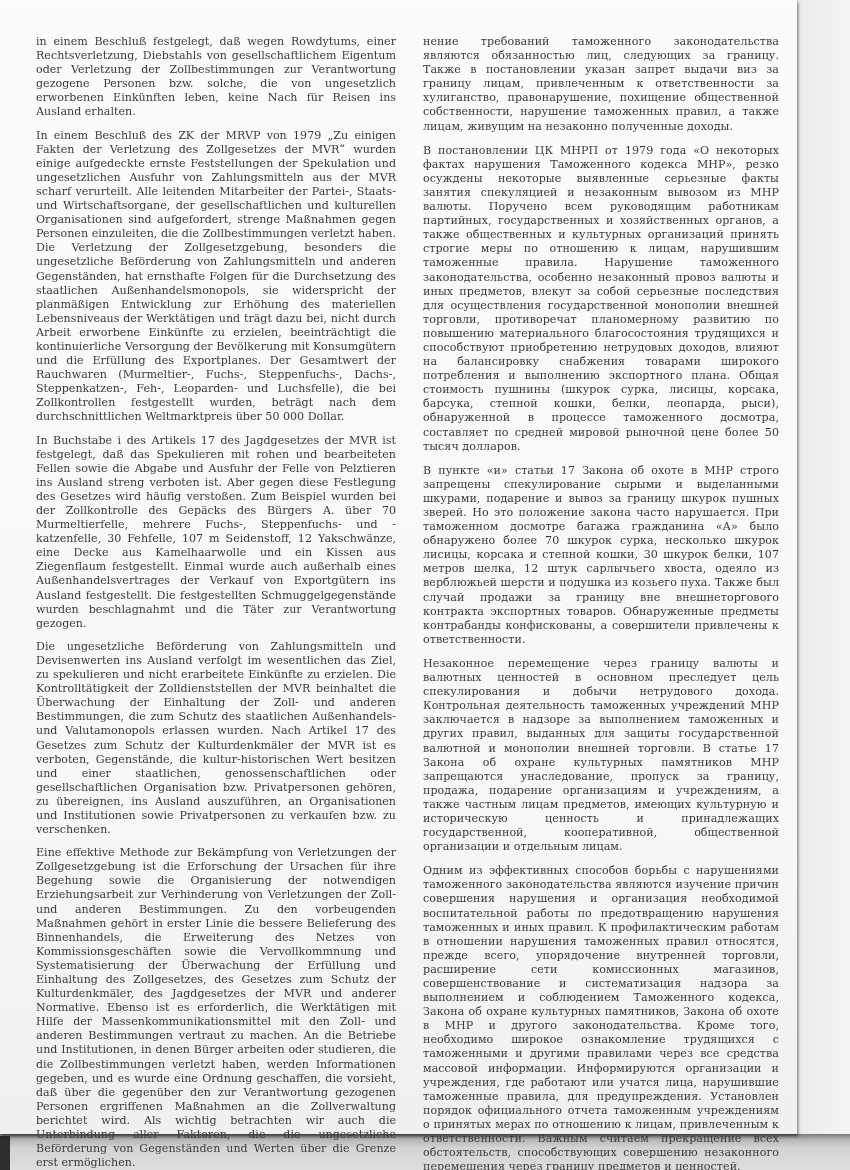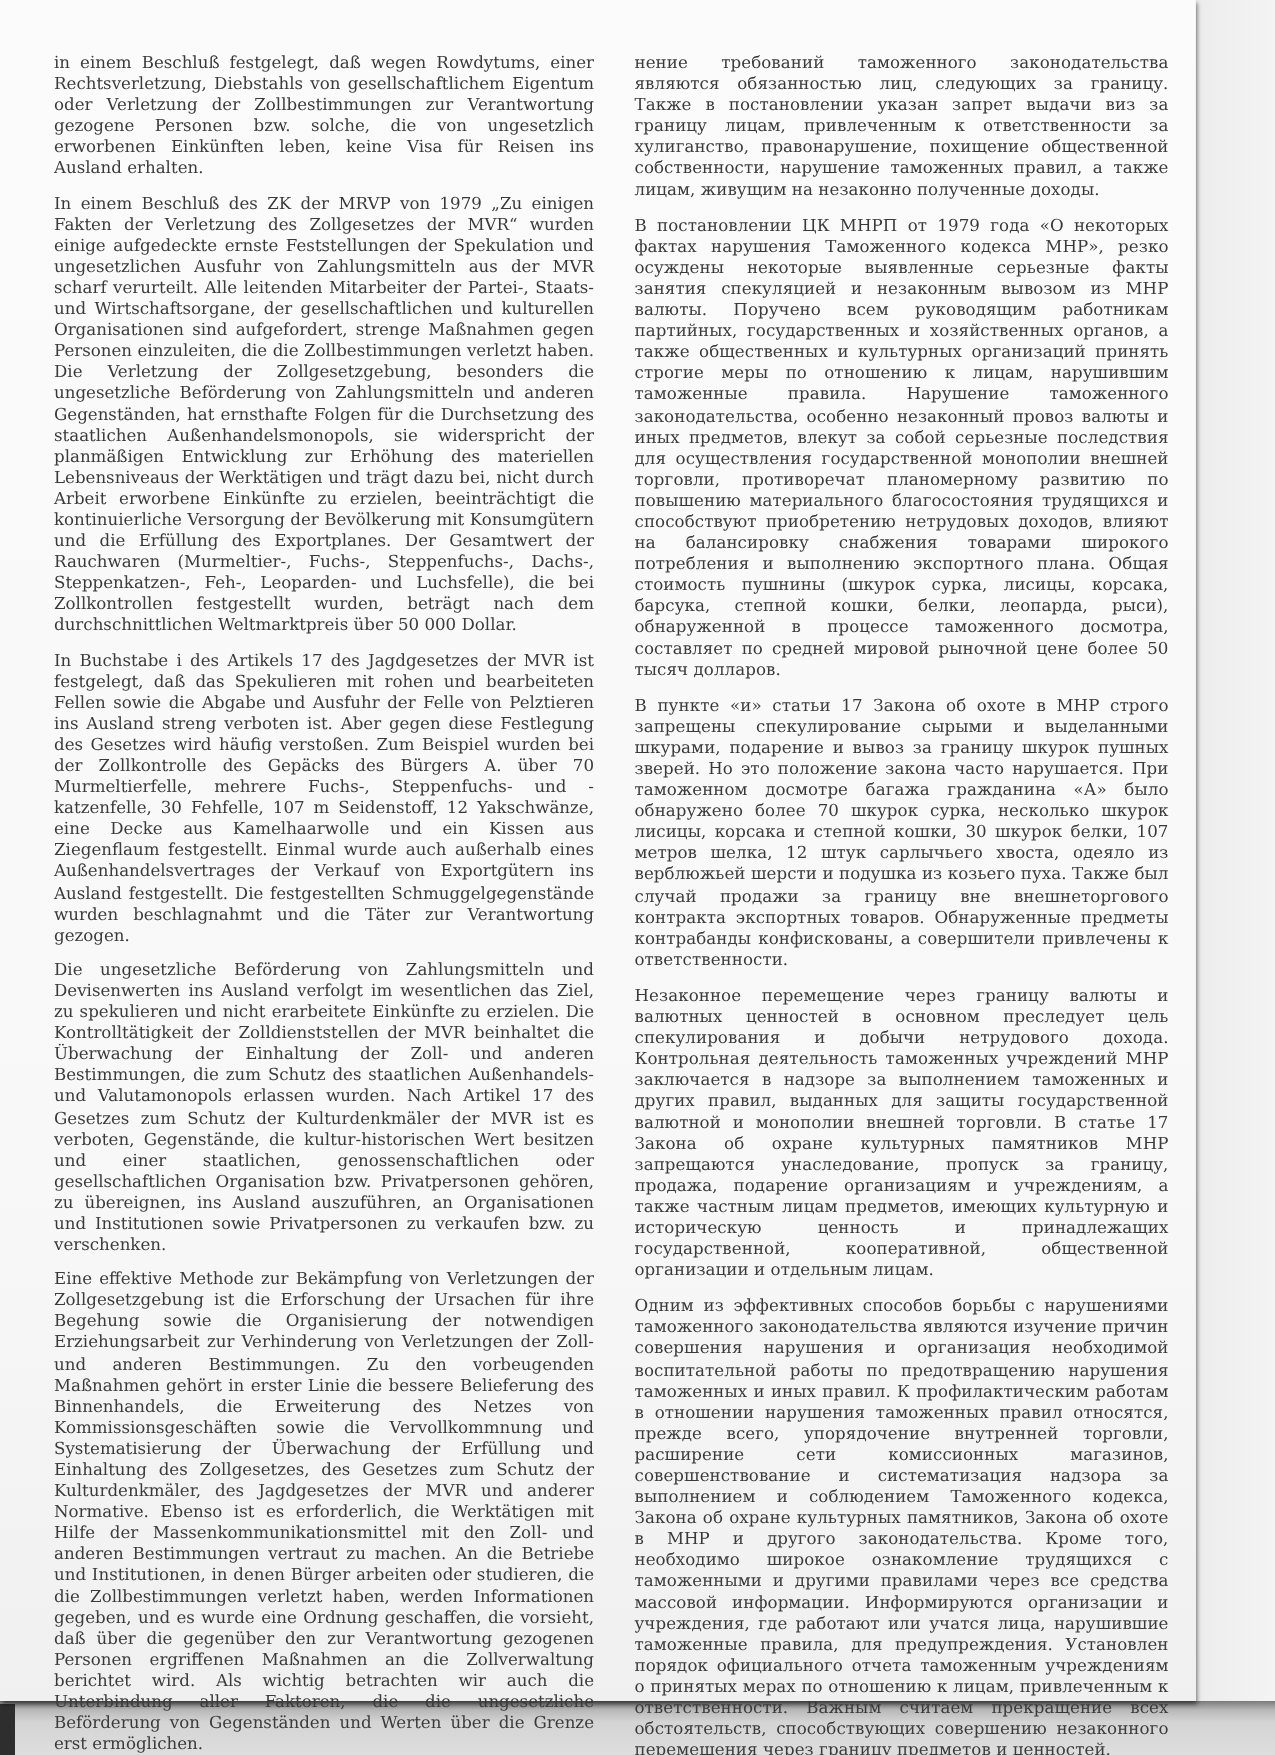--- a/index.html
+++ b/index.html
@@ -44,21 +44,21 @@
 </head>
 <body>
 
 <div class="scanner-bg"></div>
 <div class="page-right-edge"></div>
 <div class="scanner-bg-bottom"></div>
 <div class="scanner-left-strip"></div>
 
 <div class="page">
   <div class="column col-de">
-    <p class="para">in einem Beschluß festgelegt, daß wegen Rowdytums, einer Rechtsverletzung, Diebstahls von gesellschaftlichem Eigentum oder Verletzung der Zollbestimmungen zur Verantwortung gezogene Personen bzw. solche, die von ungesetzlich erworbenen Einkünften leben, keine Visa für Reisen ins Ausland erhalten.</p>
+    <p class="para">in einem Beschluß festgelegt, daß wegen Rowdytums, einer Rechtsverletzung, Diebstahls von gesellschaftlichem Eigentum oder Verletzung der Zollbestimmungen zur Verantwortung gezogene Personen bzw. solche, die von ungesetzlich erworbenen Einkünften leben, keine Nach für Reisen ins Ausland erhalten.</p>
     <p class="para">In einem Beschluß des ZK der MRVP von 1979 „Zu einigen Fakten der Verletzung des Zollgesetzes der MVR“ wurden einige aufgedeckte ernste Feststellungen der Spekulation und ungesetzlichen Ausfuhr von Zahlungsmitteln aus der MVR scharf verurteilt. Alle leitenden Mitarbeiter der Partei-, Staats- und Wirtschaftsorgane, der gesellschaftlichen und kulturellen Organisationen sind aufgefordert, strenge Maßnahmen gegen Personen einzuleiten, die die Zollbestimmungen verletzt haben. Die Verletzung der Zollgesetzgebung, besonders die ungesetzliche Beförderung von Zahlungsmitteln und anderen Gegenständen, hat ernsthafte Folgen für die Durchsetzung des staatlichen Außenhandelsmonopols, sie widerspricht der planmäßigen Entwicklung zur Erhöhung des materiellen Lebensniveaus der Werktätigen und trägt dazu bei, nicht durch Arbeit erworbene Einkünfte zu erzielen, beeinträchtigt die kontinuierliche Versorgung der Bevölkerung mit Konsumgütern und die Erfüllung des Exportplanes. Der Gesamtwert der Rauchwaren (Murmeltier-, Fuchs-, Steppenfuchs-, Dachs-, Steppenkatzen-, Feh-, Leoparden- und Luchsfelle), die bei Zollkontrollen festgestellt wurden, beträgt nach dem durchschnittlichen Weltmarktpreis über 50 000 Dollar.</p>
     <p class="para">In Buchstabe i des Artikels 17 des Jagdgesetzes der MVR ist festgelegt, daß das Spekulieren mit rohen und bearbeiteten Fellen sowie die Abgabe und Ausfuhr der Felle von Pelztieren ins Ausland streng verboten ist. Aber gegen diese Festlegung des Gesetzes wird häufig verstoßen. Zum Beispiel wurden bei der Zollkontrolle des Gepäcks des Bürgers A. über 70 Murmeltierfelle, mehrere Fuchs-, Steppenfuchs- und -katzenfelle, 30 Fehfelle, 107 m Seidenstoff, 12 Yakschwänze, eine Decke aus Kamelhaarwolle und ein Kissen aus Ziegenflaum festgestellt. Einmal wurde auch außerhalb eines Außenhandelsvertrages der Verkauf von Exportgütern ins Ausland festgestellt. Die festgestellten Schmuggelgegenstände wurden beschlagnahmt und die Täter zur Verantwortung gezogen.</p>
     <p class="para">Die ungesetzliche Beförderung von Zahlungsmitteln und Devisenwerten ins Ausland verfolgt im wesentlichen das Ziel, zu spekulieren und nicht erarbeitete Einkünfte zu erzielen. Die Kontrolltätigkeit der Zolldienststellen der MVR beinhaltet die Überwachung der Einhaltung der Zoll- und anderen Bestimmungen, die zum Schutz des staatlichen Außenhandels- und Valutamonopols erlassen wurden. Nach Artikel 17 des Gesetzes zum Schutz der Kulturdenkmäler der MVR ist es verboten, Gegenstände, die kultur-historischen Wert besitzen und einer staatlichen, genossenschaftlichen oder gesellschaftlichen Organisation bzw. Privatpersonen gehören, zu übereignen, ins Ausland auszuführen, an Organisationen und Institutionen sowie Privatpersonen zu verkaufen bzw. zu verschenken.</p>
     <p class="para">Eine effektive Methode zur Bekämpfung von Verletzungen der Zollgesetzgebung ist die Erforschung der Ursachen für ihre Begehung sowie die Organisierung der notwendigen Erziehungsarbeit zur Verhinderung von Verletzungen der Zoll- und anderen Bestimmungen. Zu den vorbeugenden Maßnahmen gehört in erster Linie die bessere Belieferung des Binnenhandels, die Erweiterung des Netzes von Kommissionsgeschäften sowie die Vervollkommnung und Systematisierung der Überwachung der Erfüllung und Einhaltung des Zollgesetzes, des Gesetzes zum Schutz der Kulturdenkmäler, des Jagdgesetzes der MVR und anderer Normative. Ebenso ist es erforderlich, die Werktätigen mit Hilfe der Massenkommunikationsmittel mit den Zoll- und anderen Bestimmungen vertraut zu machen. An die Betriebe und Institutionen, in denen Bürger arbeiten oder studieren, die die Zollbestimmungen verletzt haben, werden Informationen gegeben, und es wurde eine Ordnung geschaffen, die vorsieht, daß über die gegenüber den zur Verantwortung gezogenen Personen ergriffenen Maßnahmen an die Zollverwaltung berichtet wird. Als wichtig betrachten wir auch die Unterbindung aller Faktoren, die die ungesetzliche Beförderung von Gegenständen und Werten über die Grenze erst ermöglichen.</p>
   </div>
 
   <div class="column col-ru">
     <p class="para">нение требований таможенного законодательства являются обязанностью лиц, следующих за границу. Также в постановлении указан запрет выдачи виз за границу лицам, привлеченным к ответственности за хулиганство, правонарушение, похищение общественной собственности, нарушение таможенных правил, а также лицам, живущим на незаконно полученные доходы.</p>
     <p class="para">В постановлении ЦК МНРП от 1979 года «О некоторых фактах нарушения Таможенного кодекса МНР», резко осуждены некоторые выявленные серьезные факты занятия спекуляцией и незаконным вывозом из МНР валюты. Поручено всем руководящим работникам партийных, государственных и хозяйственных органов, а также общественных и культурных организаций принять строгие меры по отношению к лицам, нарушившим таможенные правила. Нарушение таможенного законодательства, особенно незаконный провоз валюты и иных предметов, влекут за собой серьезные последствия для осуществления государственной монополии внешней торговли, противоречат планомерному развитию по повышению материального благосостояния трудящихся и способствуют приобретению нетрудовых доходов, влияют на балансировку снабжения товарами широкого потребления и выполнению экспортного плана. Общая стоимость пушнины (шкурок сурка, лисицы, корсака, барсука, степной кошки, белки, леопарда, рыси), обнаруженной в процессе таможенного досмотра, составляет по средней мировой рыночной цене более 50 тысяч долларов.</p>
     <p class="para">В пункте «и» статьи 17 Закона об охоте в МНР строго запрещены спекулирование сырыми и выделанными шкурами, подарение и вывоз за границу шкурок пушных зверей. Но это положение закона часто нарушается. При таможенном досмотре багажа гражданина «А» было обнаружено более 70 шкурок сурка, несколько шкурок лисицы, корсака и степной кошки, 30 шкурок белки, 107 метров шелка, 12 штук сарлычьего хвоста, одеяло из верблюжьей шерсти и подушка из козьего пуха. Также был случай продажи за границу вне внешнеторгового контракта экспортных товаров. Обнаруженные предметы контрабанды конфискованы, а совершители привлечены к ответственности.</p>

